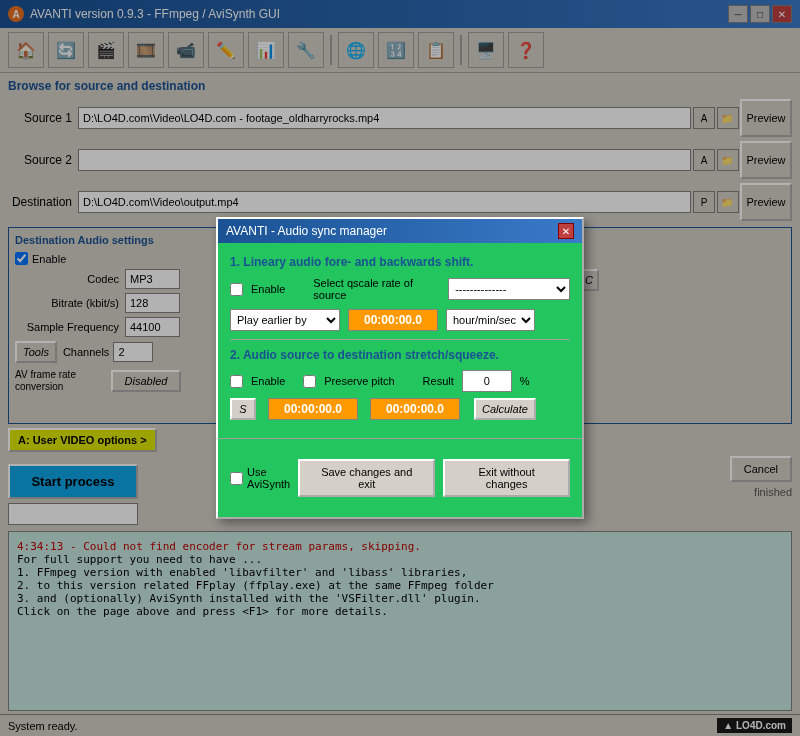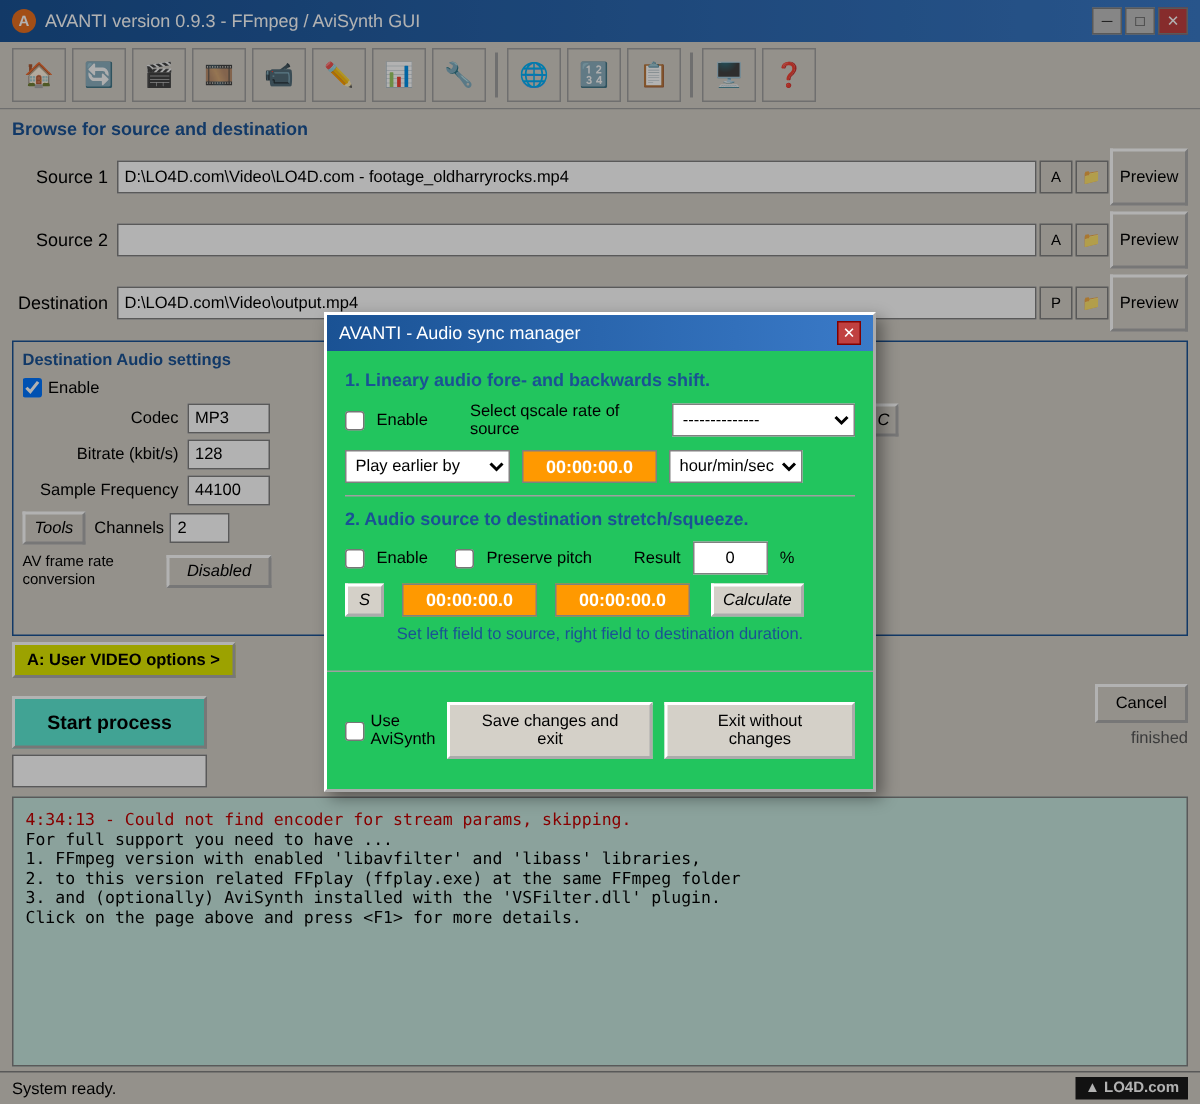--- a/index.html
+++ b/index.html
@@ -199,21 +199,21 @@
     .user-video-btn {
       background: #e0e800;
       border: 2px outset #ffffff;
       cursor: pointer;
       padding: 4px 8px;
       font-size: 11px;
       font-weight: bold;
     }
 
     .start-process-btn {
-      background: #5eead4;
+      background: #0ea5e9;
       border: 2px outset #ffffff;
       cursor: pointer;
       padding: 8px 8px;
       font-size: 13px;
       font-weight: bold;
       margin-top: 8px;
       width: 130px;
     }
 
     .log-area {
@@ -614,21 +614,20 @@
         <span>%</span>
       </div>
 
       <div class="modal-row-2">
         <button class="small-btn" style="width:26px; margin-right:4px;">S</button>
         <input class="modal-time-input" type="text" value="00:00:00.0" style="">
         <input class="modal-time-input" type="text" value="00:00:00.0" style="margin-left: 4px;">
         <button class="small-btn" style="margin-left:6px;">Calculate</button>
       </div>
 
-      <div class="modal-note">Set left field to source, right field to destination duration.</div>
 
     </div>
     <div class="modal-footer">
       <div class="modal-footer-left">
         <div class="use-avisynth-checkbox">
           <input type="checkbox" style="">
           <span>Use AviSynth</span>
         </div>
       </div>
       <button class="save-btn">Save changes and exit</button>

